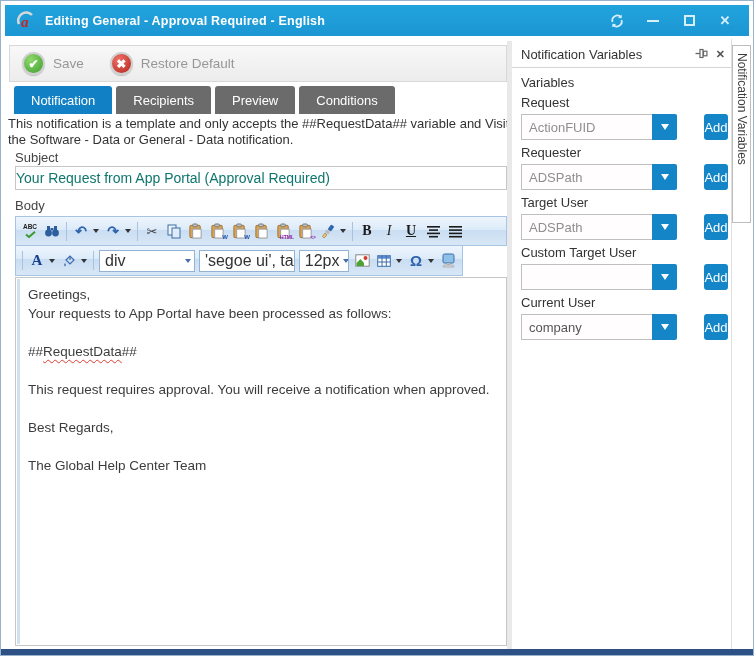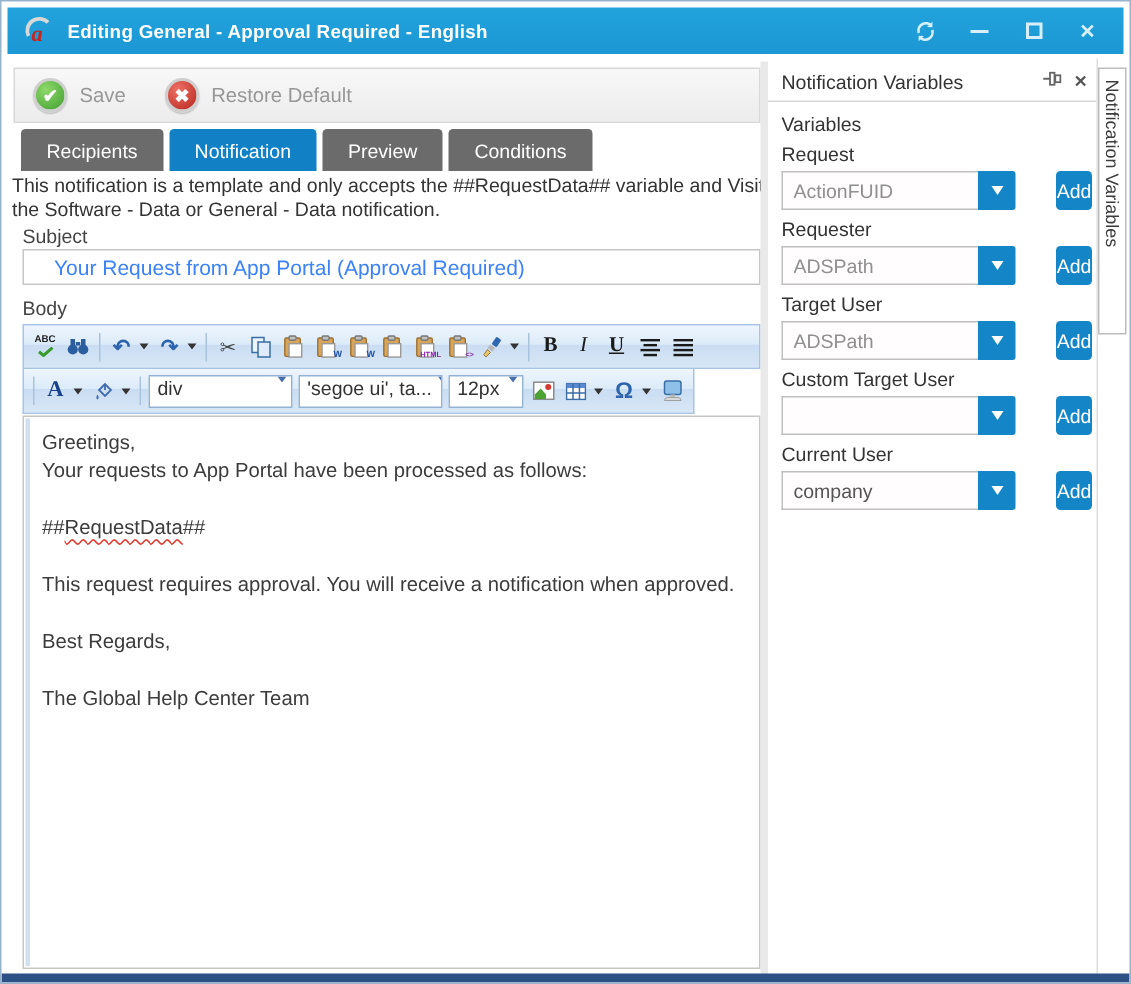--- a/index.html
+++ b/index.html
@@ -32,39 +32,39 @@
   .tab { height:28px; padding:0 17px; display:flex; align-items:center; color:#fff; font-size:13px; border-radius:3px 3px 0 0; background:#6b6b6b; cursor:default; }
   .tab.active { background:#1180c5; }
 
   
   .info-text { position:absolute; left:7px; top:115px; width:500px; font-size:13px; color:#333; line-height:16px; }
   .info-text div { white-space:nowrap; overflow:hidden; }
 
   
   .field-label { position:absolute; font-size:13px; color:#444; }
   #subject-label { left:14px; top:149px; }
-  .subject-input { position:absolute; left:14px; top:165px; width:492px; height:24px; border:1px solid #c6c6c6; font-family:"Liberation Sans",sans-serif; font-size:14px; color:#3b82f6; padding:0 20px; background:#fff; }
+  .subject-input { position:absolute; left:14px; top:165px; width:492px; height:24px; border:1px solid #c6c6c6; font-family:"Liberation Sans",sans-serif; font-size:14px; color:#0f766e; padding:0 0; background:#fff; }
   #body-label { left:14px; top:197px; }
 
   
   .ed-toolbar { position:absolute; left:14px; top:215px; width:492px; }
   .ed-row { background:linear-gradient(#eef5fd 0%, #dcebf9 45%, #c9ddf2 46%, #d8e7f6 100%); border:1px solid #a6c4e3; height:30px; display:flex; align-items:center; padding:0 3px; }
   .ed-row2 { border-top:none; width:448px; }
   .tbtn { min-width:22px; height:24px; display:flex; align-items:center; justify-content:center; border-radius:2px; cursor:default; padding:0 1px; }
   .tsep { width:1px; height:19px; background:#a9c3df; margin:0 3px; flex:none; }
   .caret { width:0; height:0; border-left:3.5px solid transparent; border-right:3.5px solid transparent; border-top:4px solid #333; margin:0 3px 0 1px; }
   .glyph-blue { color:#2e63ad; font-size:14px; font-weight:bold; line-height:1; }
   .glyph-dark { color:#444; font-size:13px; line-height:1; }
   .serif-letter { font-family:"Liberation Serif", serif; font-size:14px; font-weight:bold; color:#1a1a1a; line-height:1; }
   .spell-icon { display:flex; flex-direction:column; align-items:center; line-height:1; }
   .spell-abc { font-size:6.5px; font-weight:bold; color:#222; letter-spacing:0; }
   .clip-wrap { position:relative; width:16px; height:16px; }
   .clip-badge { position:absolute; right:-2px; bottom:-1px; font-size:6px; font-weight:bold; color:#1f4fae; background:transparent; line-height:1; }
   .clip-badge.html { color:#8b1fae; font-size:5px; }
-  .combo { height:22px; background:#fff; border:1px solid #93b3d4; display:flex; align-items:flex-start; justify-content:space-between; font-size:13px; color:#333; padding:0 3px 0 5px; margin:0 2px; cursor:default; white-space:nowrap; overflow:hidden; }
+  .combo { height:22px; background:#fff; border:1px solid #93b3d4; display:flex; align-items:center; justify-content:space-between; font-size:16px; color:#333; padding:0 3px 0 5px; margin:0 2px; cursor:default; white-space:nowrap; overflow:hidden; }
   .combo .dn { width:0; height:0; border-left:3.5px solid transparent; border-right:3.5px solid transparent; border-top:4px solid #4a6ea9; margin-left:4px; flex:none; }
 
   
   .body-editor { position:absolute; left:14px; top:276px; width:492px; height:369px; border:1px solid #c6c6c6; background:#fff; padding:7px 10px 0 12px; font-size:13.5px; color:#3c3c3c; line-height:19px; }
   .body-gutter { position:absolute; left:1px; top:1px; bottom:1px; width:3px; background:#cfe0f1; }
   .body-line { min-height:19px; }
   .squiggle { text-decoration:underline; text-decoration-style:wavy; text-decoration-color:#e03c31; text-decoration-thickness:1px; text-underline-offset:3px; }
 
   
   .v-divider { position:absolute; left:506px; top:40px; width:5px; height:610px; background:#e9e9e9; }
@@ -125,22 +125,22 @@
       <span class="circle-icon circle-green">✔</span>
       <span class="cmd-label">Save</span>
     </div>
     <div class="cmd-btn">
       <span class="circle-icon circle-red">✖</span>
       <span class="cmd-label">Restore Default</span>
     </div>
   </div>
 
   <div class="tabstrip">
+    <div class="tab active">Notification</div>
     <div class="tab">Recipients</div>
-    <div class="tab active">Notification</div>
     <div class="tab">Preview</div>
     <div class="tab">Conditions</div>
   </div>
 
   <div class="info-text">
     <div>This notification is a template and only accepts the ##RequestData## variable and Visitor vari</div>
     <div>the Software - Data or General - Data notification.</div>
   </div>
 
   <div class="field-label" id="subject-label">Subject</div>

